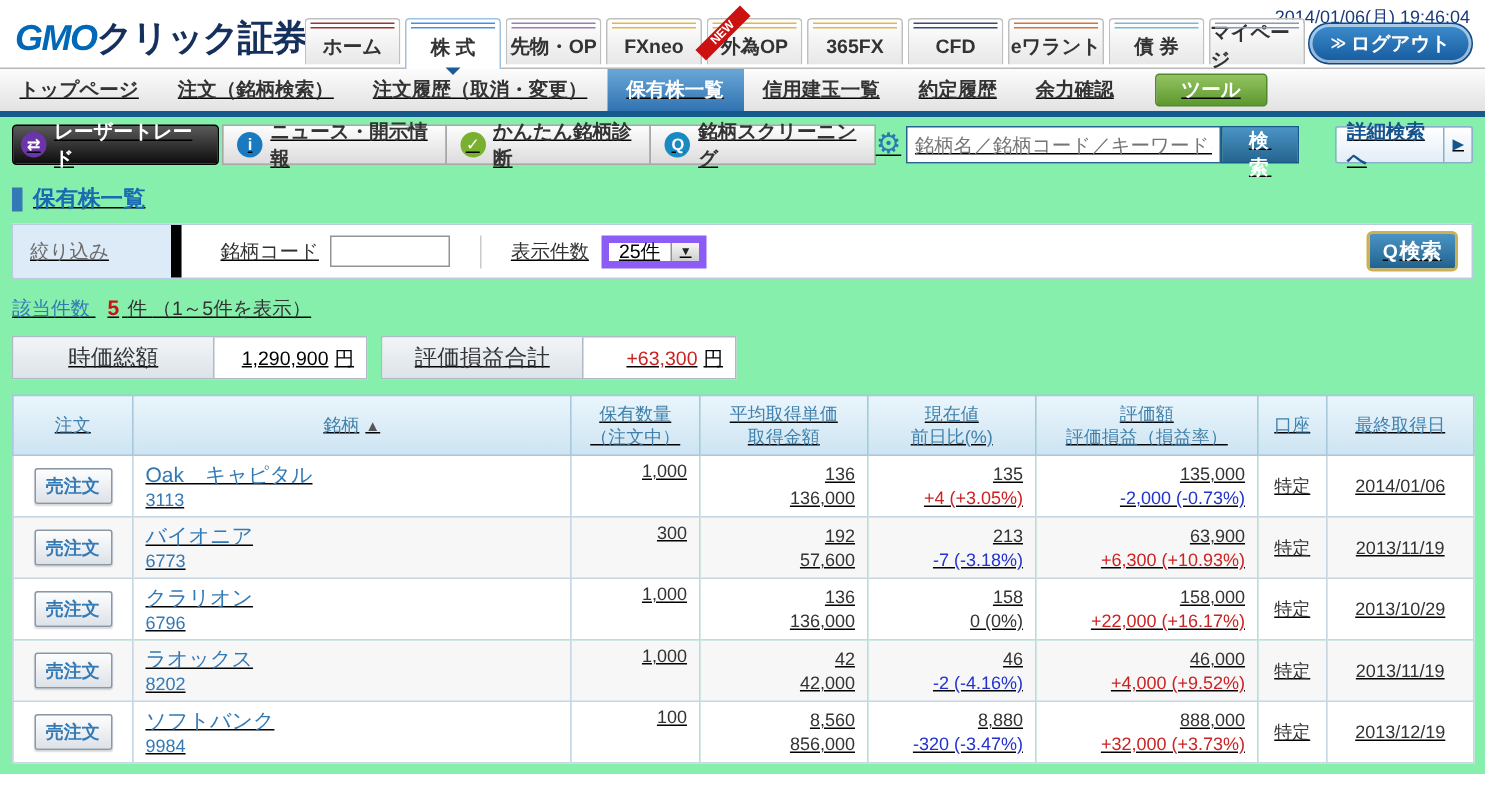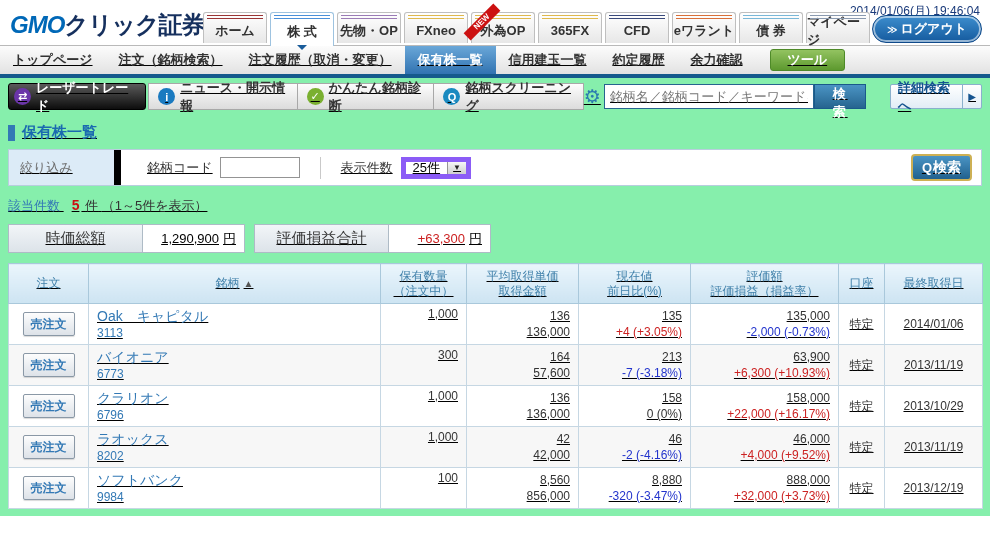--- a/index.html
+++ b/index.html
@@ -327,21 +327,21 @@
           <td class="c-center">2014/01/06</td>
         </tr>
         <tr class="alt">
           <td class="c-order"><button class="sell-btn">売注文</button></td>
           <td>
             <div class="stock-name">バイオニア</div>
             <div class="stock-code">6773</div>
           </td>
           <td class="c-qty">300</td>
           <td class="num2">
-            <div>164</div>
+            <div>192</div>
             <div>57,600</div>
           </td>
           <td class="num2">
             <div>213</div>
             <div class="down">-7 (-3.18%)</div>
           </td>
           <td class="num2">
             <div>63,900</div>
             <div class="up">+6,300 (+10.93%)</div>
           </td>

